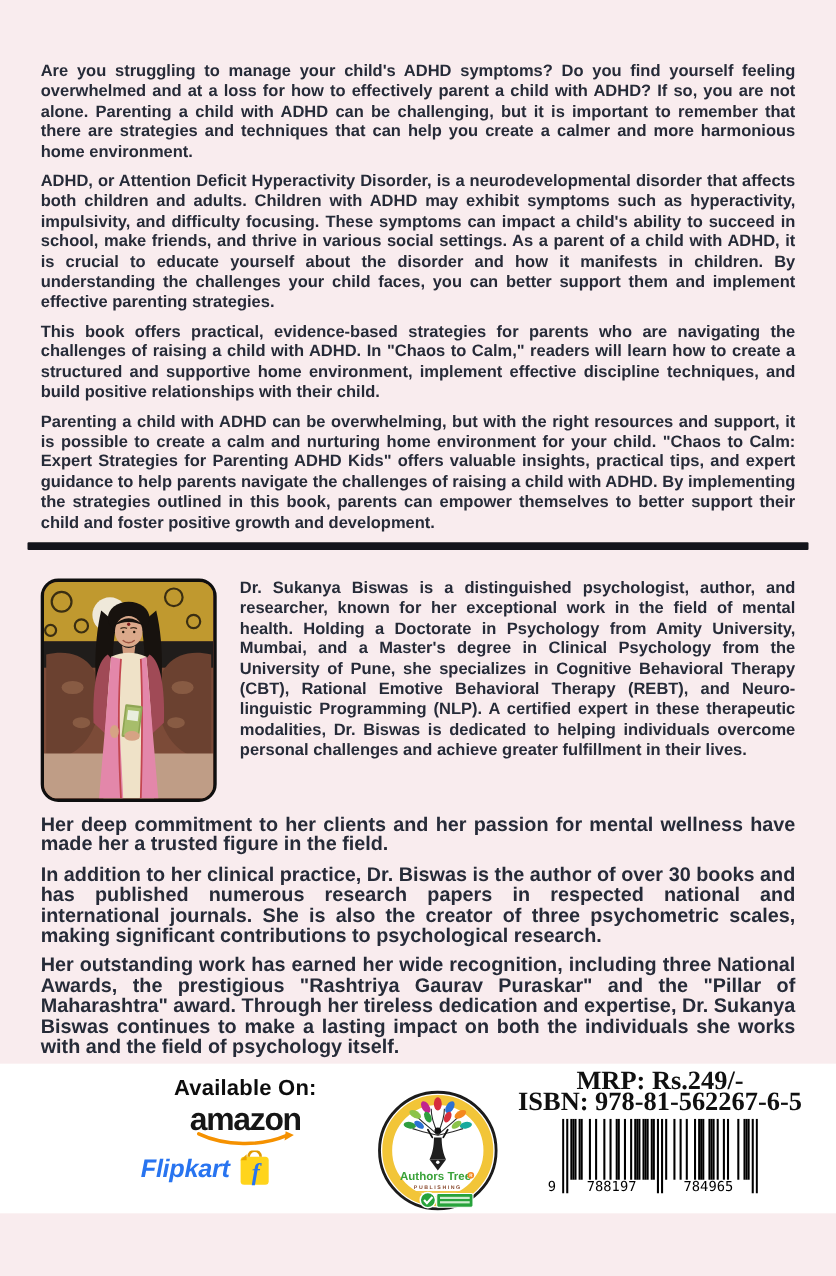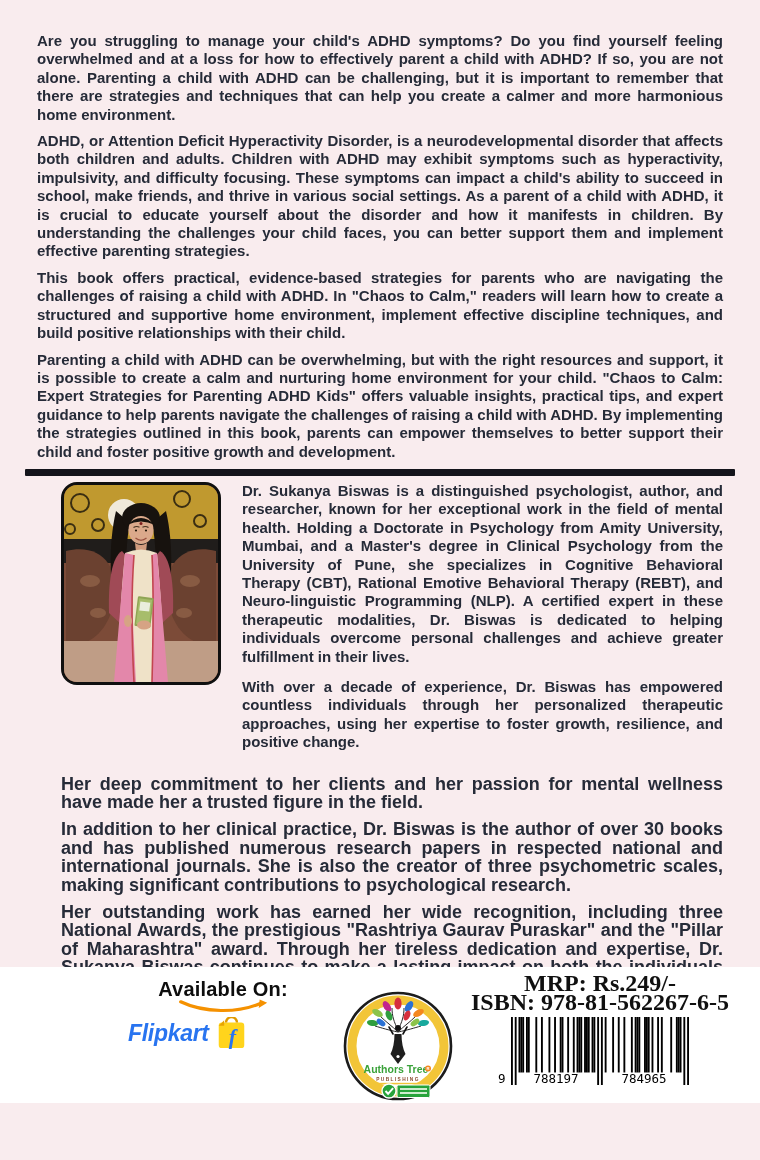--- a/index.html
+++ b/index.html
@@ -6,32 +6,32 @@
   body {
     width: 760px; height: 1160px;
     background: #f9ecee;
     font-family: "Liberation Sans", sans-serif;
     color: #262b38;
     overflow: hidden;
   }
   .cover { position: relative; width: 760px; height: 1160px; background: #f9ecee; }
 
   
-  .synopsis { padding: 32px 37px 0 37px; }
+  .synopsis { padding: 56px 37px 0 37px; }
   .synopsis p {
     margin: 0 0 8px 0;
     font-size: 15px; line-height: 18.4px;
     font-weight: bold; text-align: justify;
     color: #262b38;
   }
 
   .divider { height: 7px; background: #14141b; margin: 7px 25px 0 25px; border-radius: 1px; }
 
   
-  .author { padding: 6px 37px 0 37px; margin-left: 24px; }
+  .author { padding: 26px 37px 0 37px; }
   .author-row { display: flex; gap: 21px; margin-bottom: 11px; }
   .photo-frame {
     flex: none; width: 154px; height: 197px;
     border: 3px solid #0f0f0f; border-radius: 16px;
     overflow: hidden; background: #7c4b38;
   }
   .photo-frame svg { display: block; }
   .author-col { flex: 1; min-width: 0; }
   .author-col p {
     margin: 0 0 12px 0;
@@ -146,35 +146,35 @@
             <rect x="72" y="112" width="16" height="30" rx="1.5" fill="#8fa554"></rect>
             <rect x="73.5" y="114" width="13" height="26" fill="#a7bd6b"></rect>
             <rect x="75" y="117" width="10" height="9" fill="#e9eedd"></rect>
           </g>
           <ellipse cx="80" cy="140" rx="7" ry="4.5" fill="#d6a384"></ellipse>
           <ellipse cx="64" cy="136" rx="4" ry="6" fill="#d6a384"></ellipse>
         </svg>
       </div>
       <div class="author-col">
         <p>Dr. Sukanya Biswas is a distinguished psychologist, author, and researcher, known for her exceptional work in the field of mental health. Holding a Doctorate in Psychology from Amity University, Mumbai, and a Master's degree in Clinical Psychology from the University of Pune, she specializes in Cognitive Behavioral Therapy (CBT), Rational Emotive Behavioral Therapy (REBT), and Neuro-linguistic Programming (NLP). A certified expert in these therapeutic modalities, Dr. Biswas is dedicated to helping individuals overcome personal challenges and achieve greater fulfillment in their lives.</p>
-        <p>With over a decade of experience, Dr. Biswas has empowered countless individuals through her personalized therapeutic approaches, using her expertise to foster growth, resilience, and positive change.</p>
       </div>
     </div>
     <div class="author-full">
       <p>Her deep commitment to her clients and her passion for mental wellness have made her a trusted figure in the field.</p>
       <p>In addition to her clinical practice, Dr. Biswas is the author of over 30 books and has published numerous research papers in respected national and international journals. She is also the creator of three psychometric scales, making significant contributions to psychological research.</p>
       <p>Her outstanding work has earned her wide recognition, including three National Awards, the prestigious "Rashtriya Gaurav Puraskar" and the "Pillar of Maharashtra" award. Through her tireless dedication and expertise, Dr. Sukanya Biswas continues to make a lasting impact on both the individuals she works with and the field of psychology itself.</p>
     </div>
   </section>
 
   <div class="footer">
 
     <div class="available">
       <div class="available-label">Available On:</div>
       <div class="amazon">
+        <span class="amazon-word">amazon</span>
         <svg class="amazon-smile" viewBox="0 0 100 18" width="94" height="17">
           <path d="M5,4 C30,16 66,16 89,6" fill="none" stroke="#f59100" stroke-width="3.4" stroke-linecap="round"></path>
           <polygon points="89,1.5 97,5 88,10.5" fill="#f59100"></polygon>
         </svg>
       </div>
       <div class="flipkart">
         <span class="flipkart-word">Flipkart</span>
         <svg viewBox="0 0 34 36" width="31" height="33">
           <rect x="3" y="6" width="28" height="28" rx="3.5" fill="#ffd41c"></rect>
           <path d="M3,9.5 L9,3.5 L9,9.5 Z" fill="#e8a400"></path>

